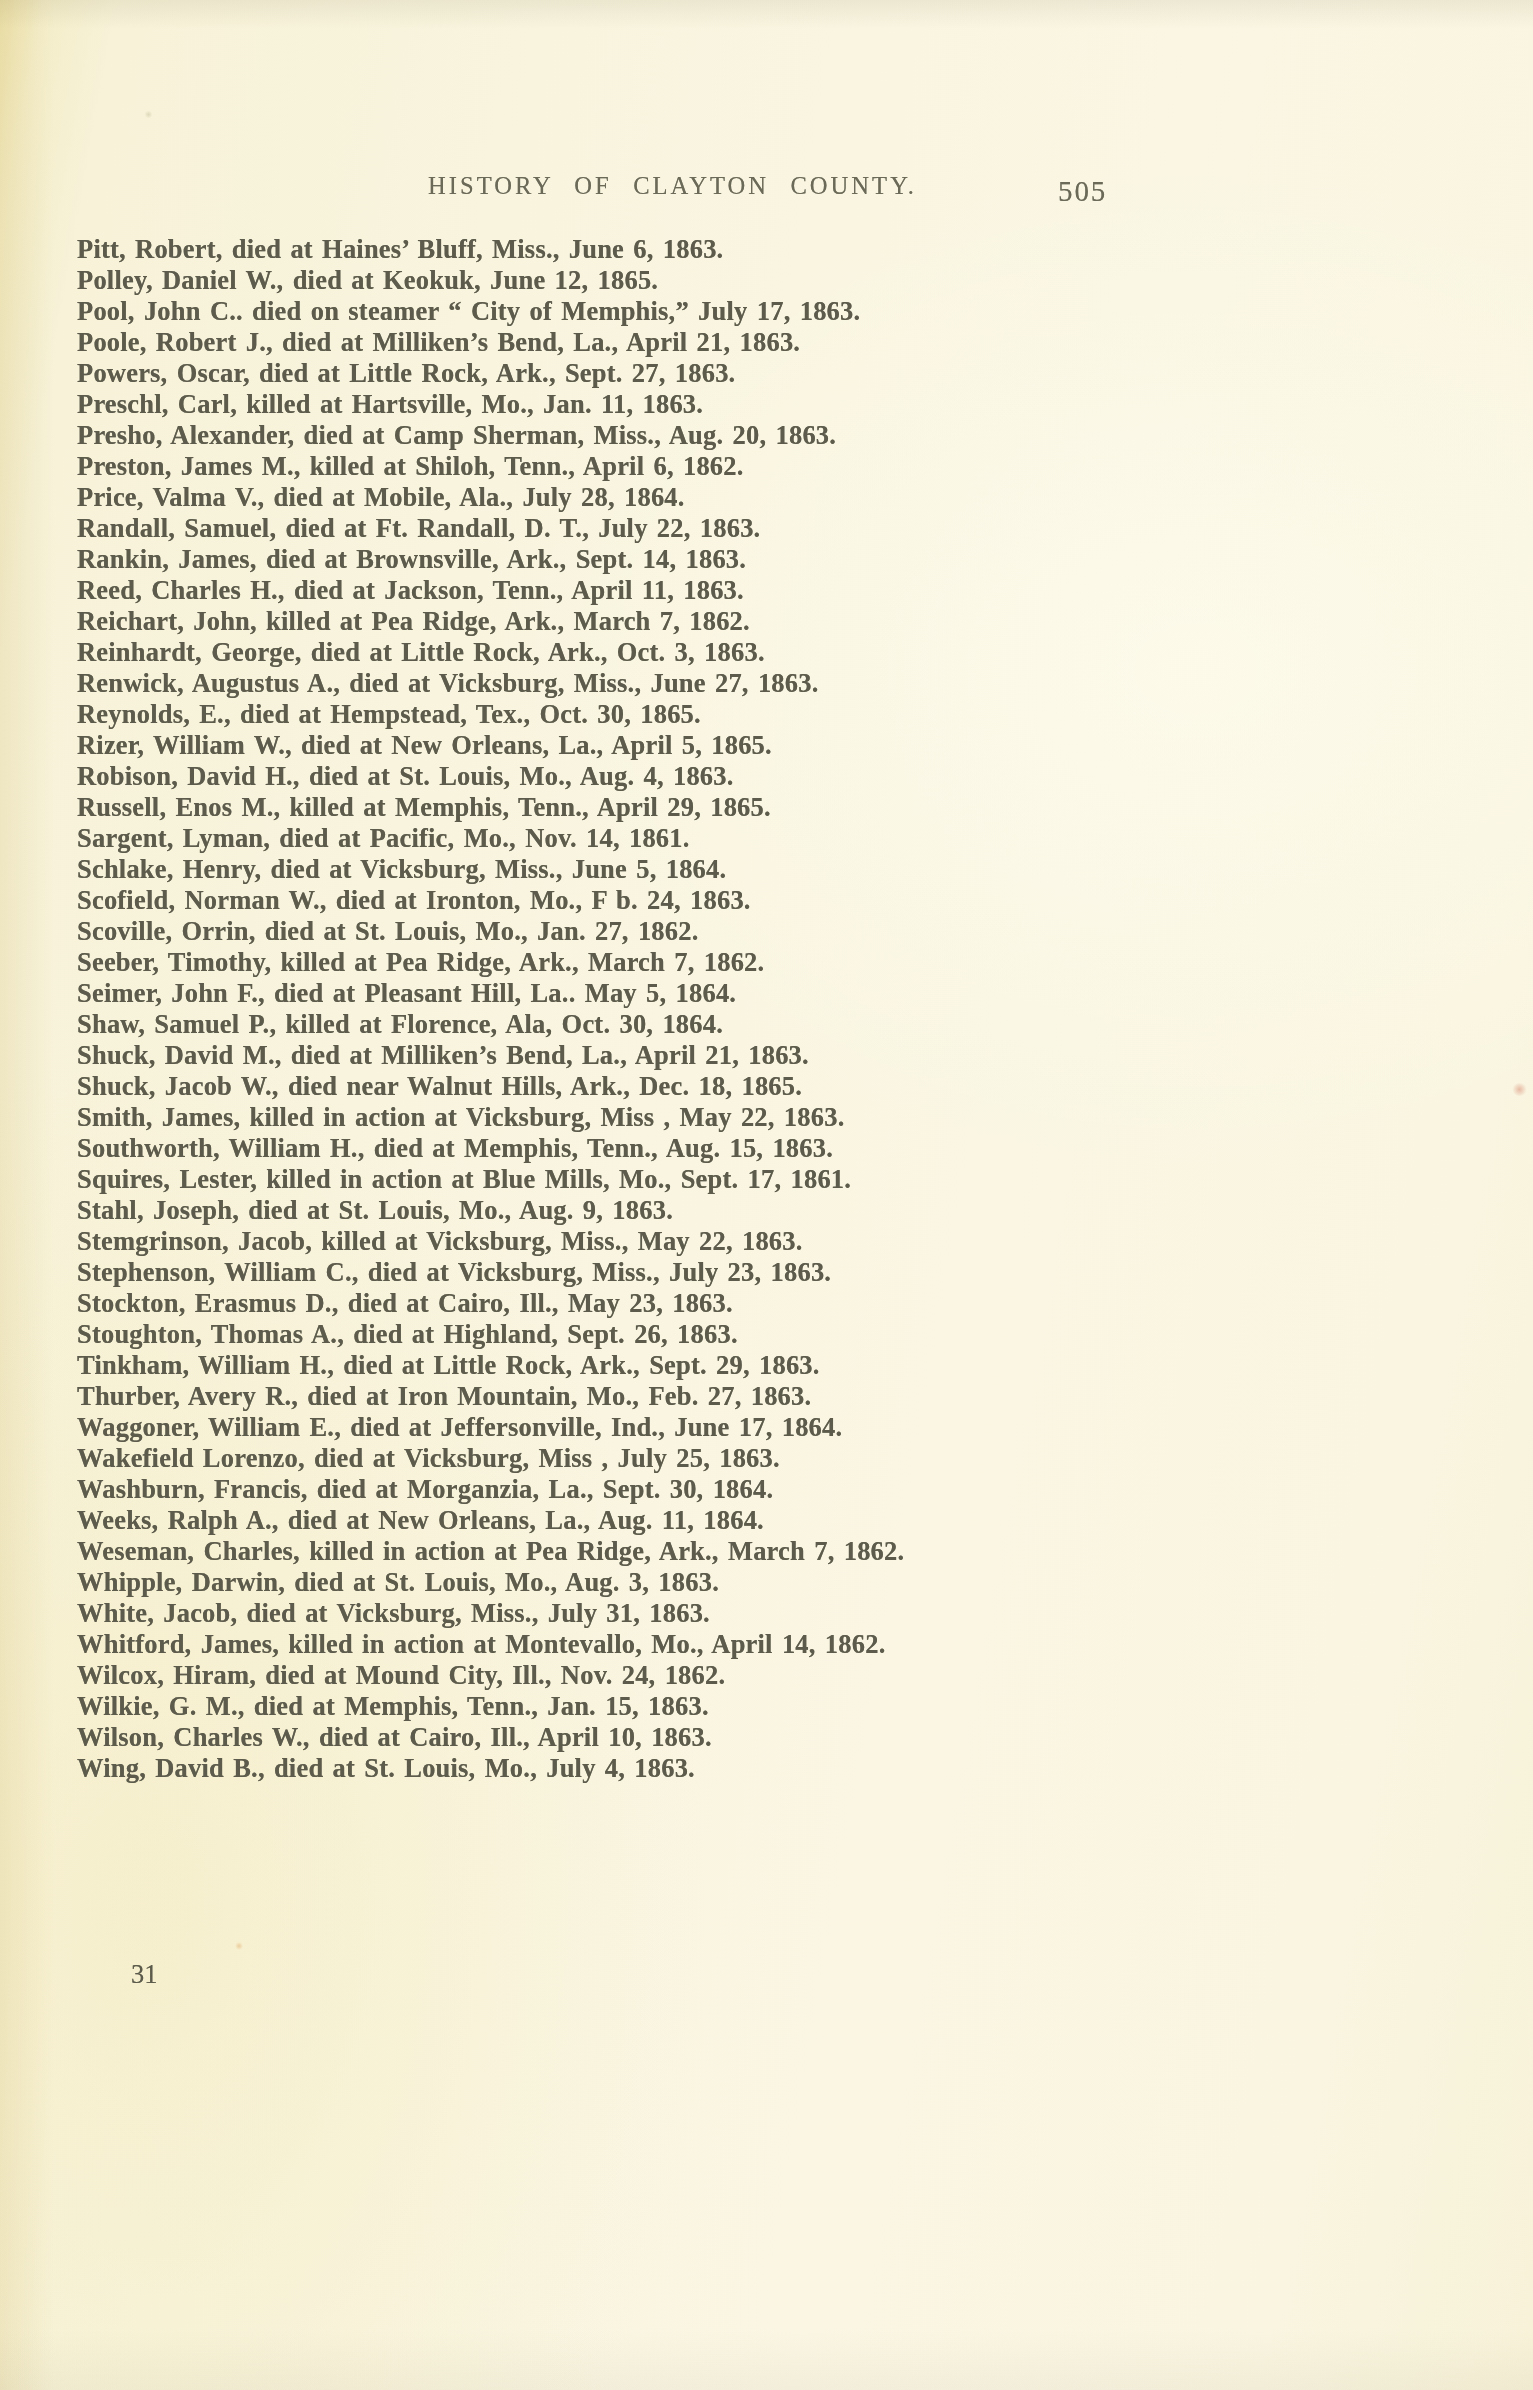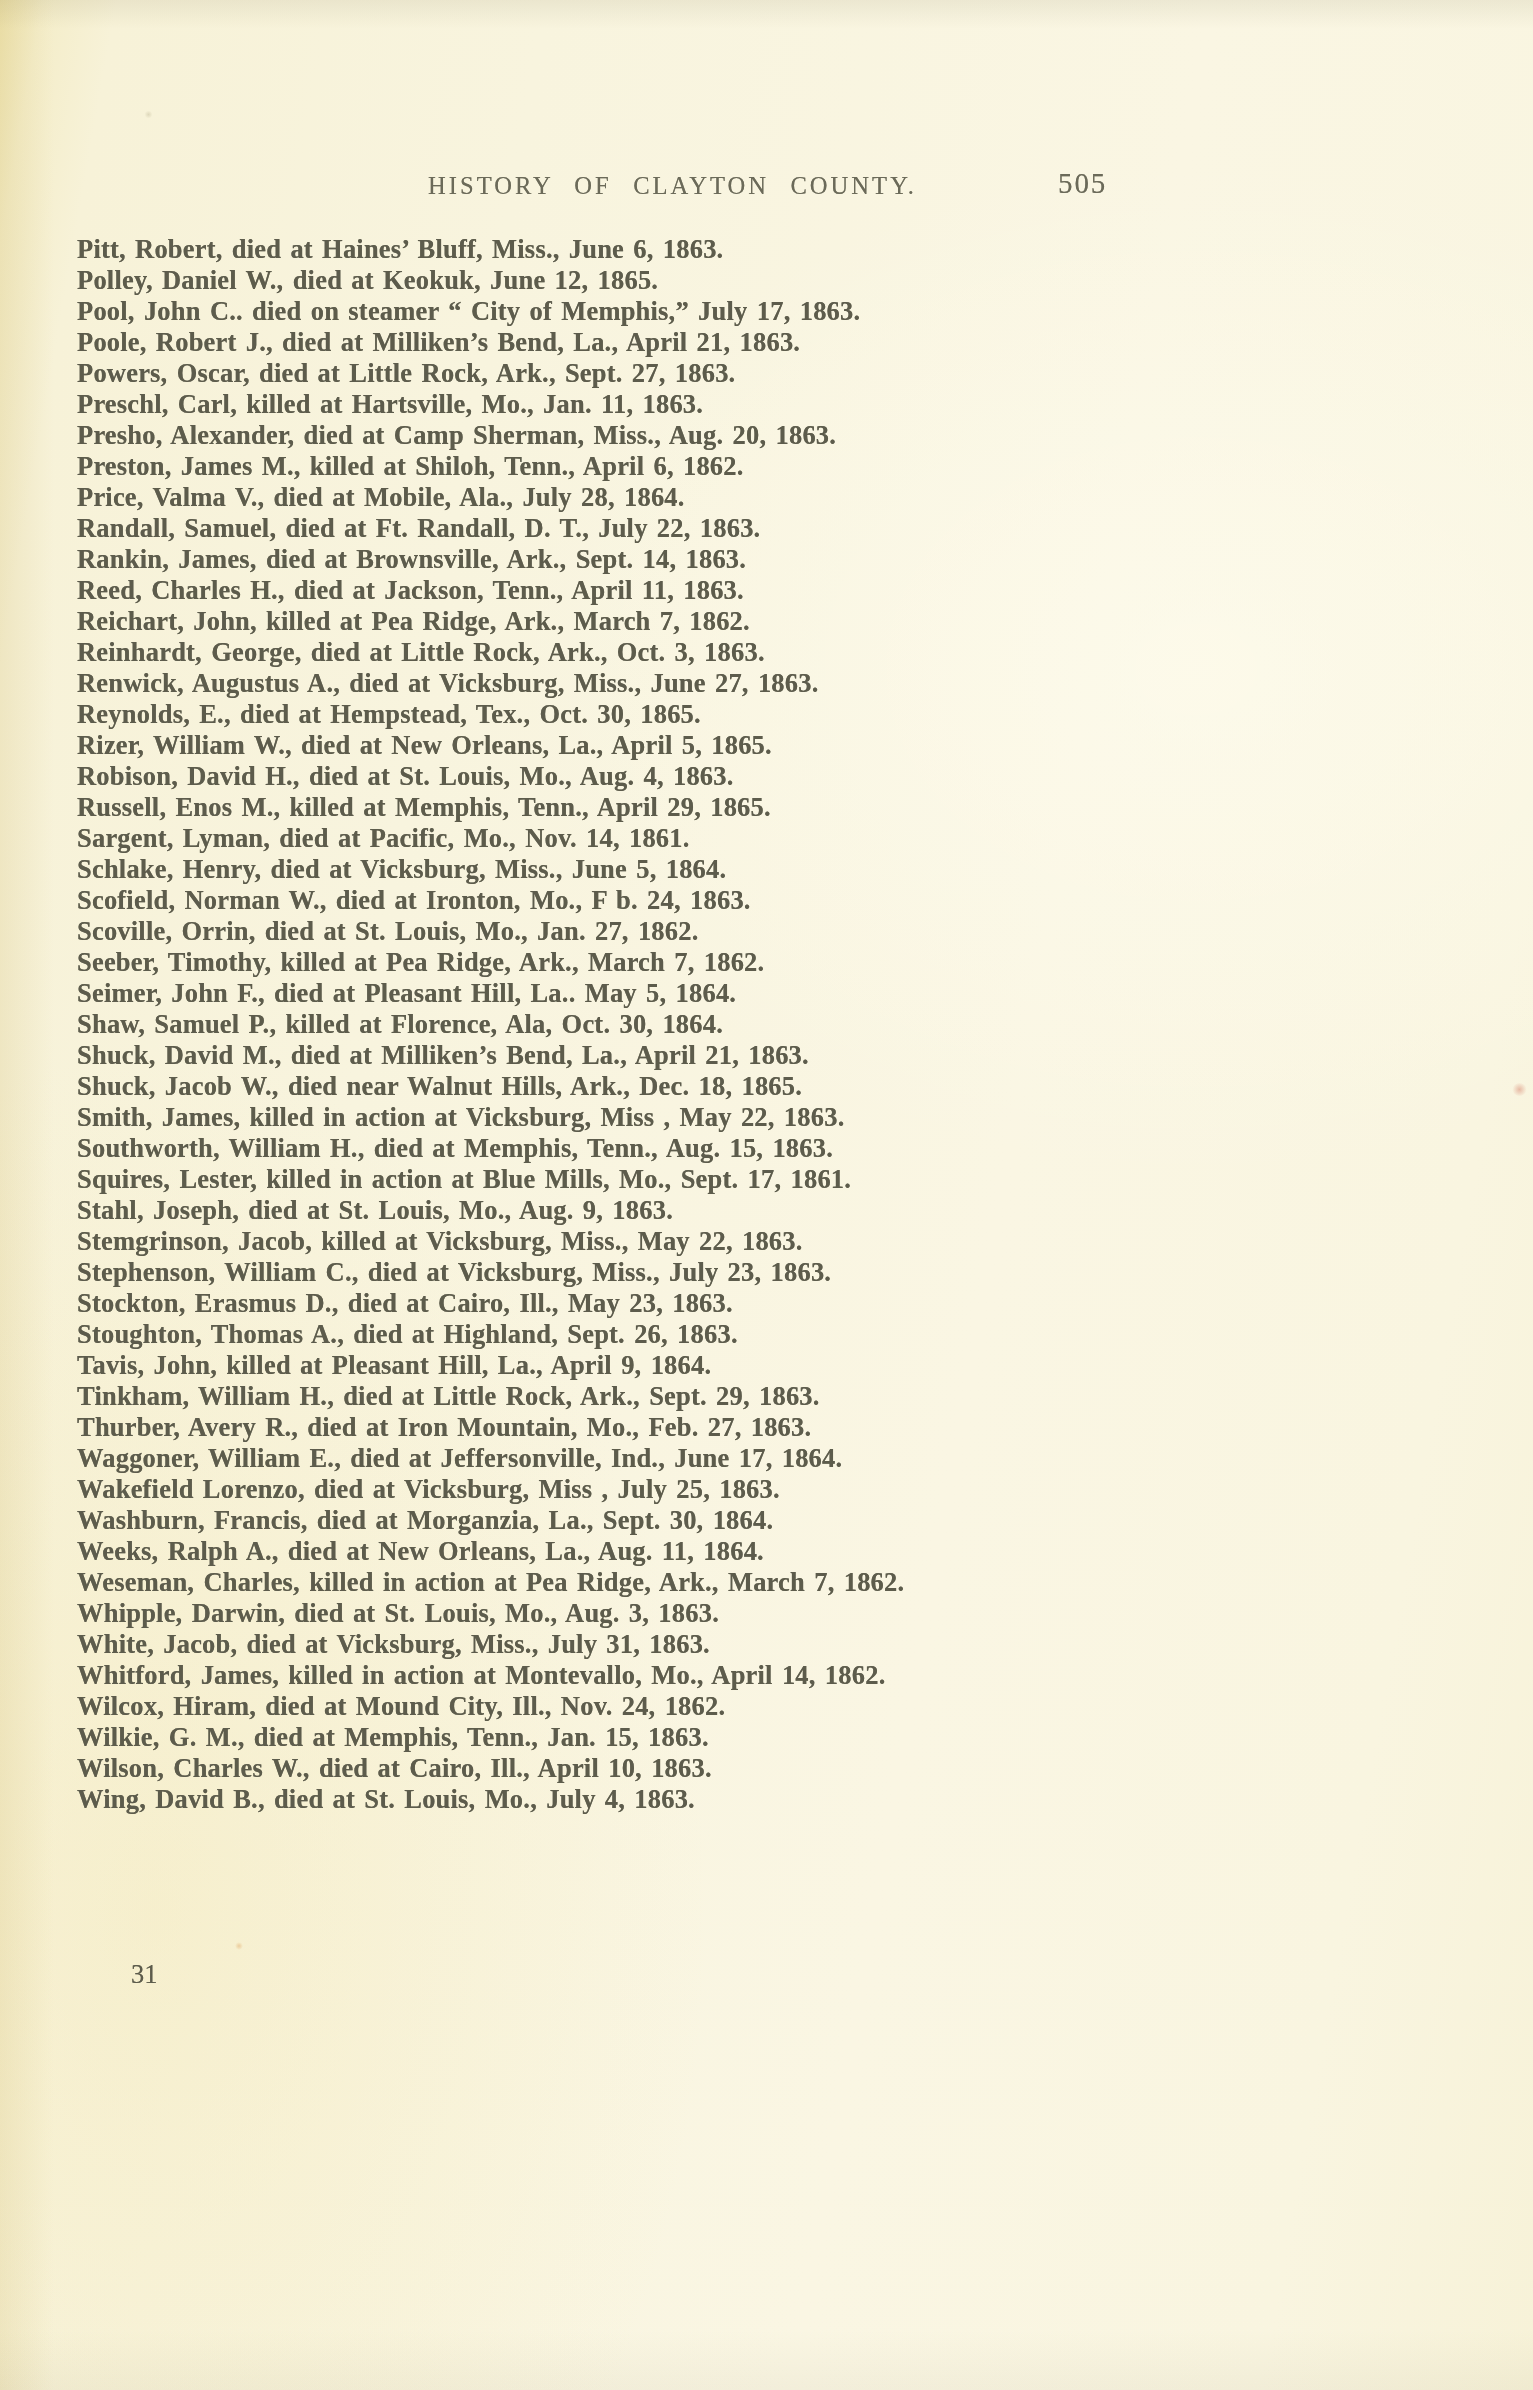--- a/index.html
+++ b/index.html
@@ -33,21 +33,21 @@
     position: absolute;
     left: 428px; top: 172px;
     font-size: 24.6px;
     letter-spacing: 3px;
     word-spacing: 12.3px;
     white-space: nowrap;
     text-shadow: 0 0 0.6px rgba(107,106,89,0.65);
   }
   .page-num {
     position: absolute;
-    left: 1058px; top: 167px;
+    left: 1058px; top: 175px;
     font-size: 29px;
     letter-spacing: 1.9px;
     text-shadow: 0 0 0.6px rgba(107,106,89,0.65);
     text-align: center;
   }
   .roster {
     position: absolute;
     left: 77px; top: 234px;
     width: 1420px;
     color: #5d5c4c;
@@ -117,21 +117,20 @@
       <div class="entry">Shuck, David M., died at Milliken’s Bend, La., April 21, 1863.</div>
       <div class="entry">Shuck, Jacob W., died near Walnut Hills, Ark., Dec. 18, 1865.</div>
       <div class="entry">Smith, James, killed in action at Vicksburg, Miss , May 22, 1863.</div>
       <div class="entry">Southworth, William H., died at Memphis, Tenn., Aug. 15, 1863.</div>
       <div class="entry">Squires, Lester, killed in action at Blue Mills, Mo., Sept. 17, 1861.</div>
       <div class="entry">Stahl, Joseph, died at St. Louis, Mo., Aug. 9, 1863.</div>
       <div class="entry">Stemgrinson, Jacob, killed at Vicksburg, Miss., May 22, 1863.</div>
       <div class="entry">Stephenson, William C., died at Vicksburg, Miss., July 23, 1863.</div>
       <div class="entry">Stockton, Erasmus D., died at Cairo, Ill., May 23, 1863.</div>
       <div class="entry">Stoughton, Thomas A., died at Highland, Sept. 26, 1863.</div>
-      <div class="entry">Tavis, John, killed at Pleasant Hill, La., April 9, 1864.</div>
       <div class="entry">Tinkham, William H., died at Little Rock, Ark., Sept. 29, 1863.</div>
       <div class="entry">Thurber, Avery R., died at Iron Mountain, Mo., Feb. 27, 1863.</div>
       <div class="entry">Waggoner, William E., died at Jeffersonville, Ind., June 17, 1864.</div>
       <div class="entry">Wakefield Lorenzo, died at Vicksburg, Miss , July 25, 1863.</div>
       <div class="entry">Washburn, Francis, died at Morganzia, La., Sept. 30, 1864.</div>
       <div class="entry">Weeks, Ralph A., died at New Orleans, La., Aug. 11, 1864.</div>
       <div class="entry">Weseman, Charles, killed in action at Pea Ridge, Ark., March 7, 1862.</div>
       <div class="entry">Whipple, Darwin, died at St. Louis, Mo., Aug. 3, 1863.</div>
       <div class="entry">White, Jacob, died at Vicksburg, Miss., July 31, 1863.</div>
       <div class="entry">Whitford, James, killed in action at Montevallo, Mo., April 14, 1862.</div>

